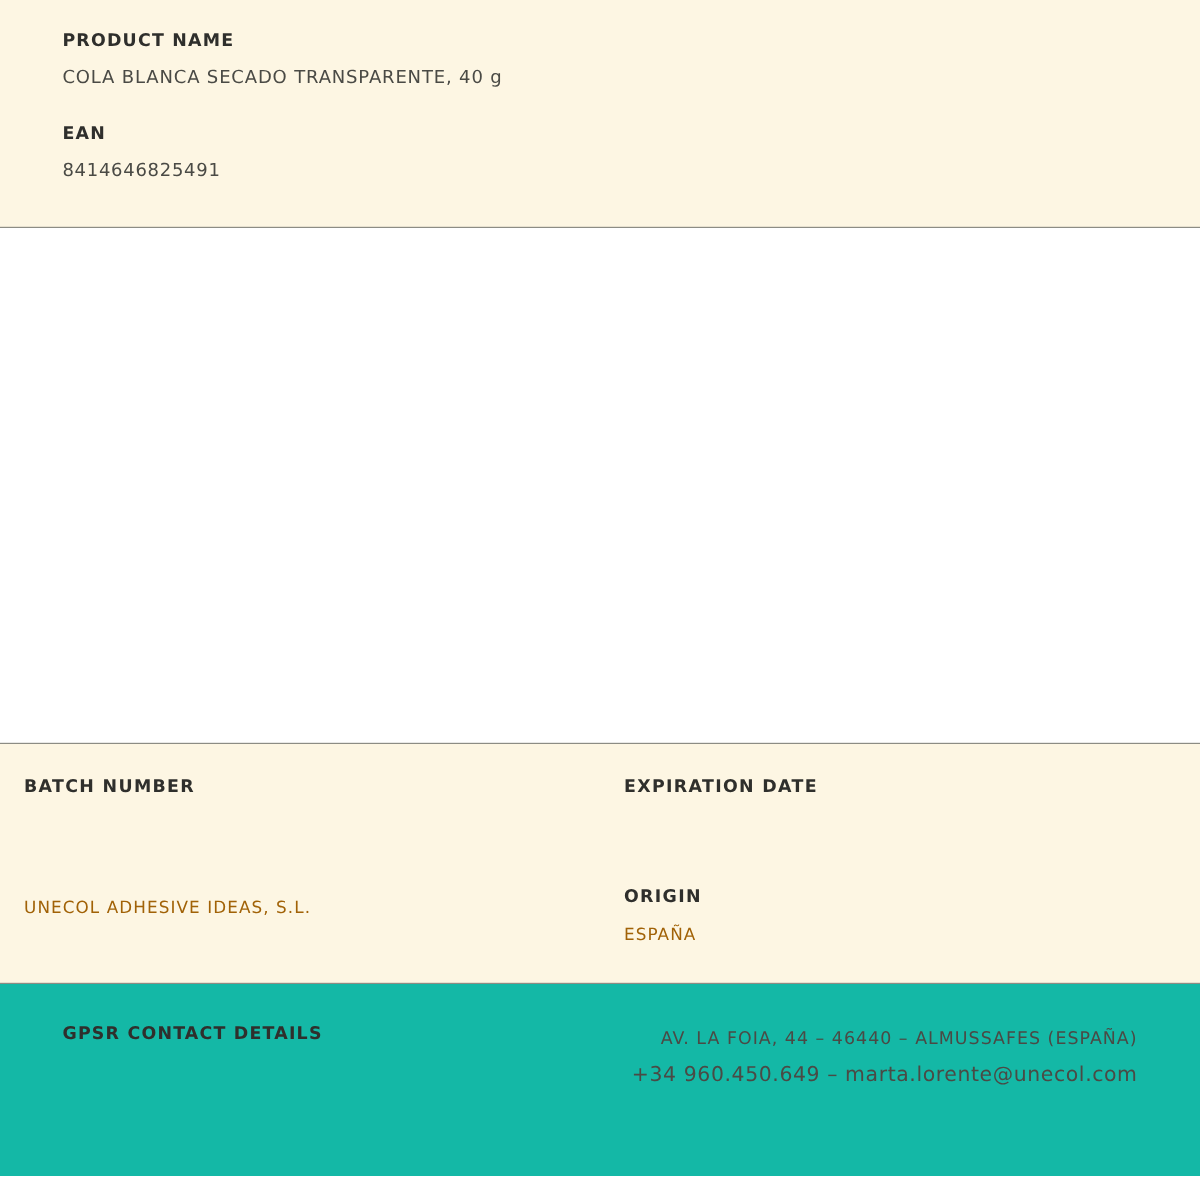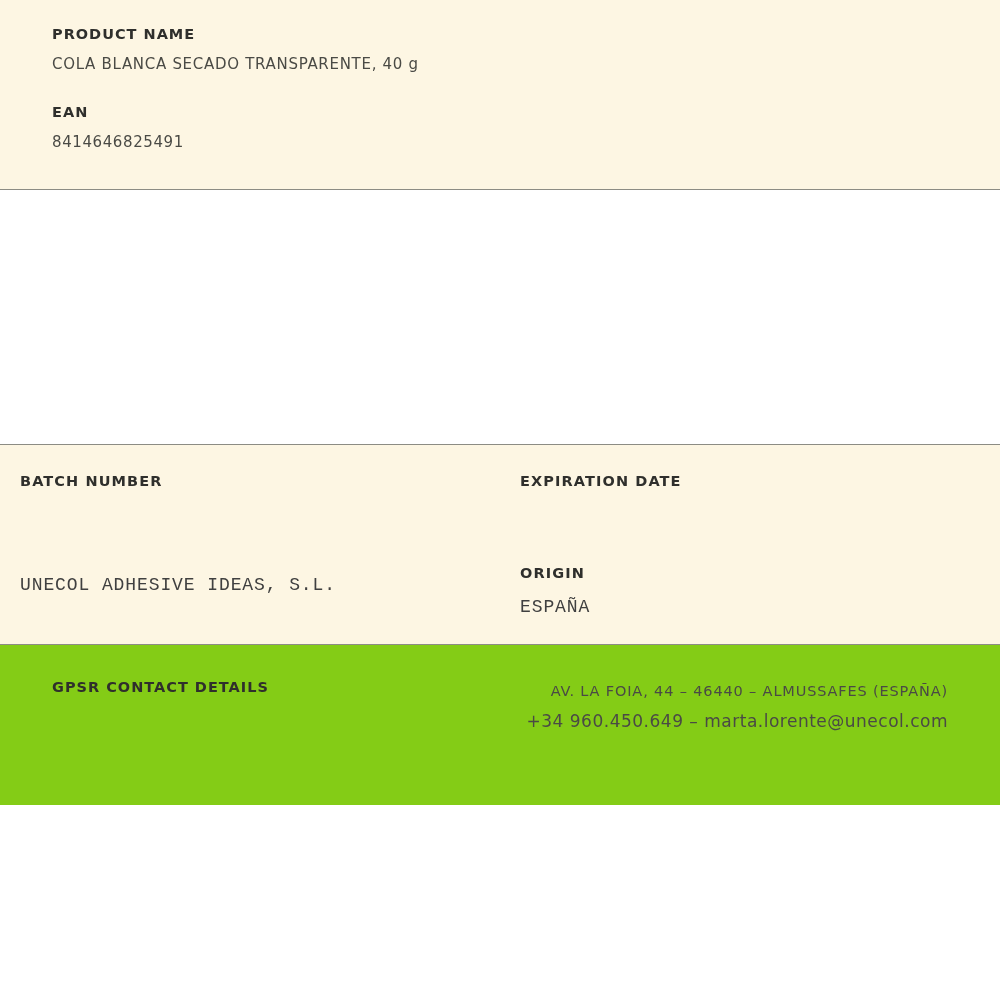--- a/index.html
+++ b/index.html
@@ -11,21 +11,21 @@
     height: 1000px;
     font-family: "DejaVu Sans", sans-serif;
     background: #ffffff;
     color: #3b3b38;
     overflow: hidden;
   }
 
   .sheet {
     position: relative;
     width: 1000px;
-    height: 805px;
+    height: 980px;
     display: flex;
     flex-direction: column;
   }
 
   
   .top-block {
     background: #fdf6e3;
     padding: 24px 0 18px 0;
     border-bottom: 1px solid #8c8c84;
     box-sizing: border-box;
@@ -93,32 +93,31 @@
   }
   .col-label {
     font-size: 14.5px;
     font-weight: bold;
     letter-spacing: 1.1px;
     color: #2f2f2c;
     text-transform: uppercase;
     line-height: 1.5;
   }
   .col-value {
-    font-size: 18px;
+    font-size: 14px;
     letter-spacing: 0.9px;
-    color: #404040;
+    color: #a16207;
     line-height: 1.6;
     margin-top: 8px;
     min-height: 18px;
-    font-family: Liberation Mono, monospace;
   }
 
   
   .footer-block {
-    background: #84cc16;
+    background: #14b8a6;
     height: 160px;
     box-sizing: border-box;
     padding: 32px 52px 0 52px;
     display: flex;
     justify-content: space-between;
     align-items: flex-start;
   }
   .footer-label {
     font-size: 14.5px;
     font-weight: bold;

